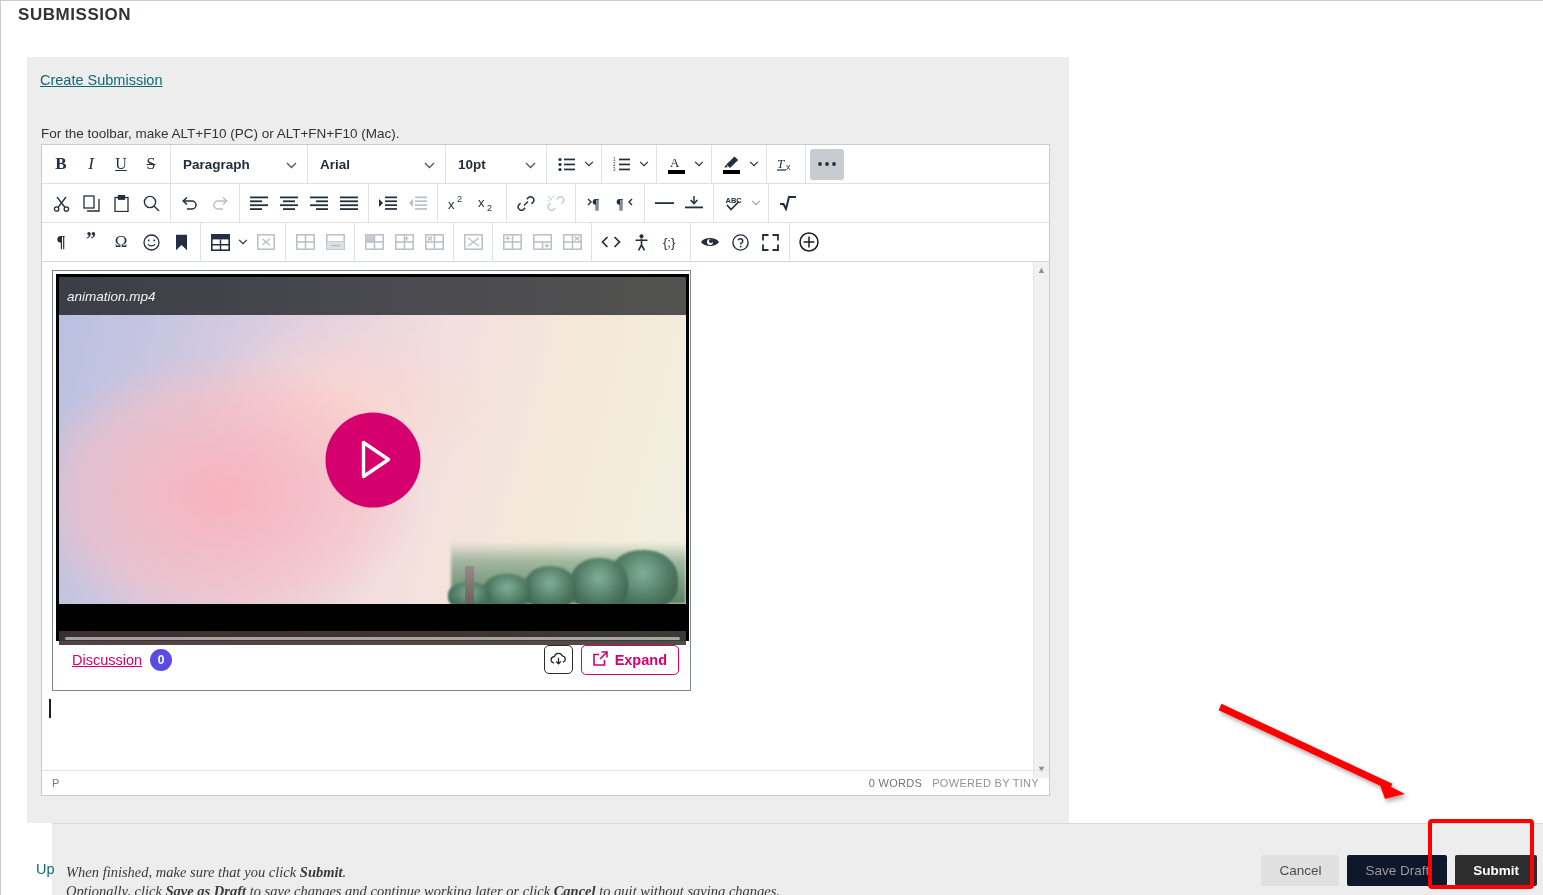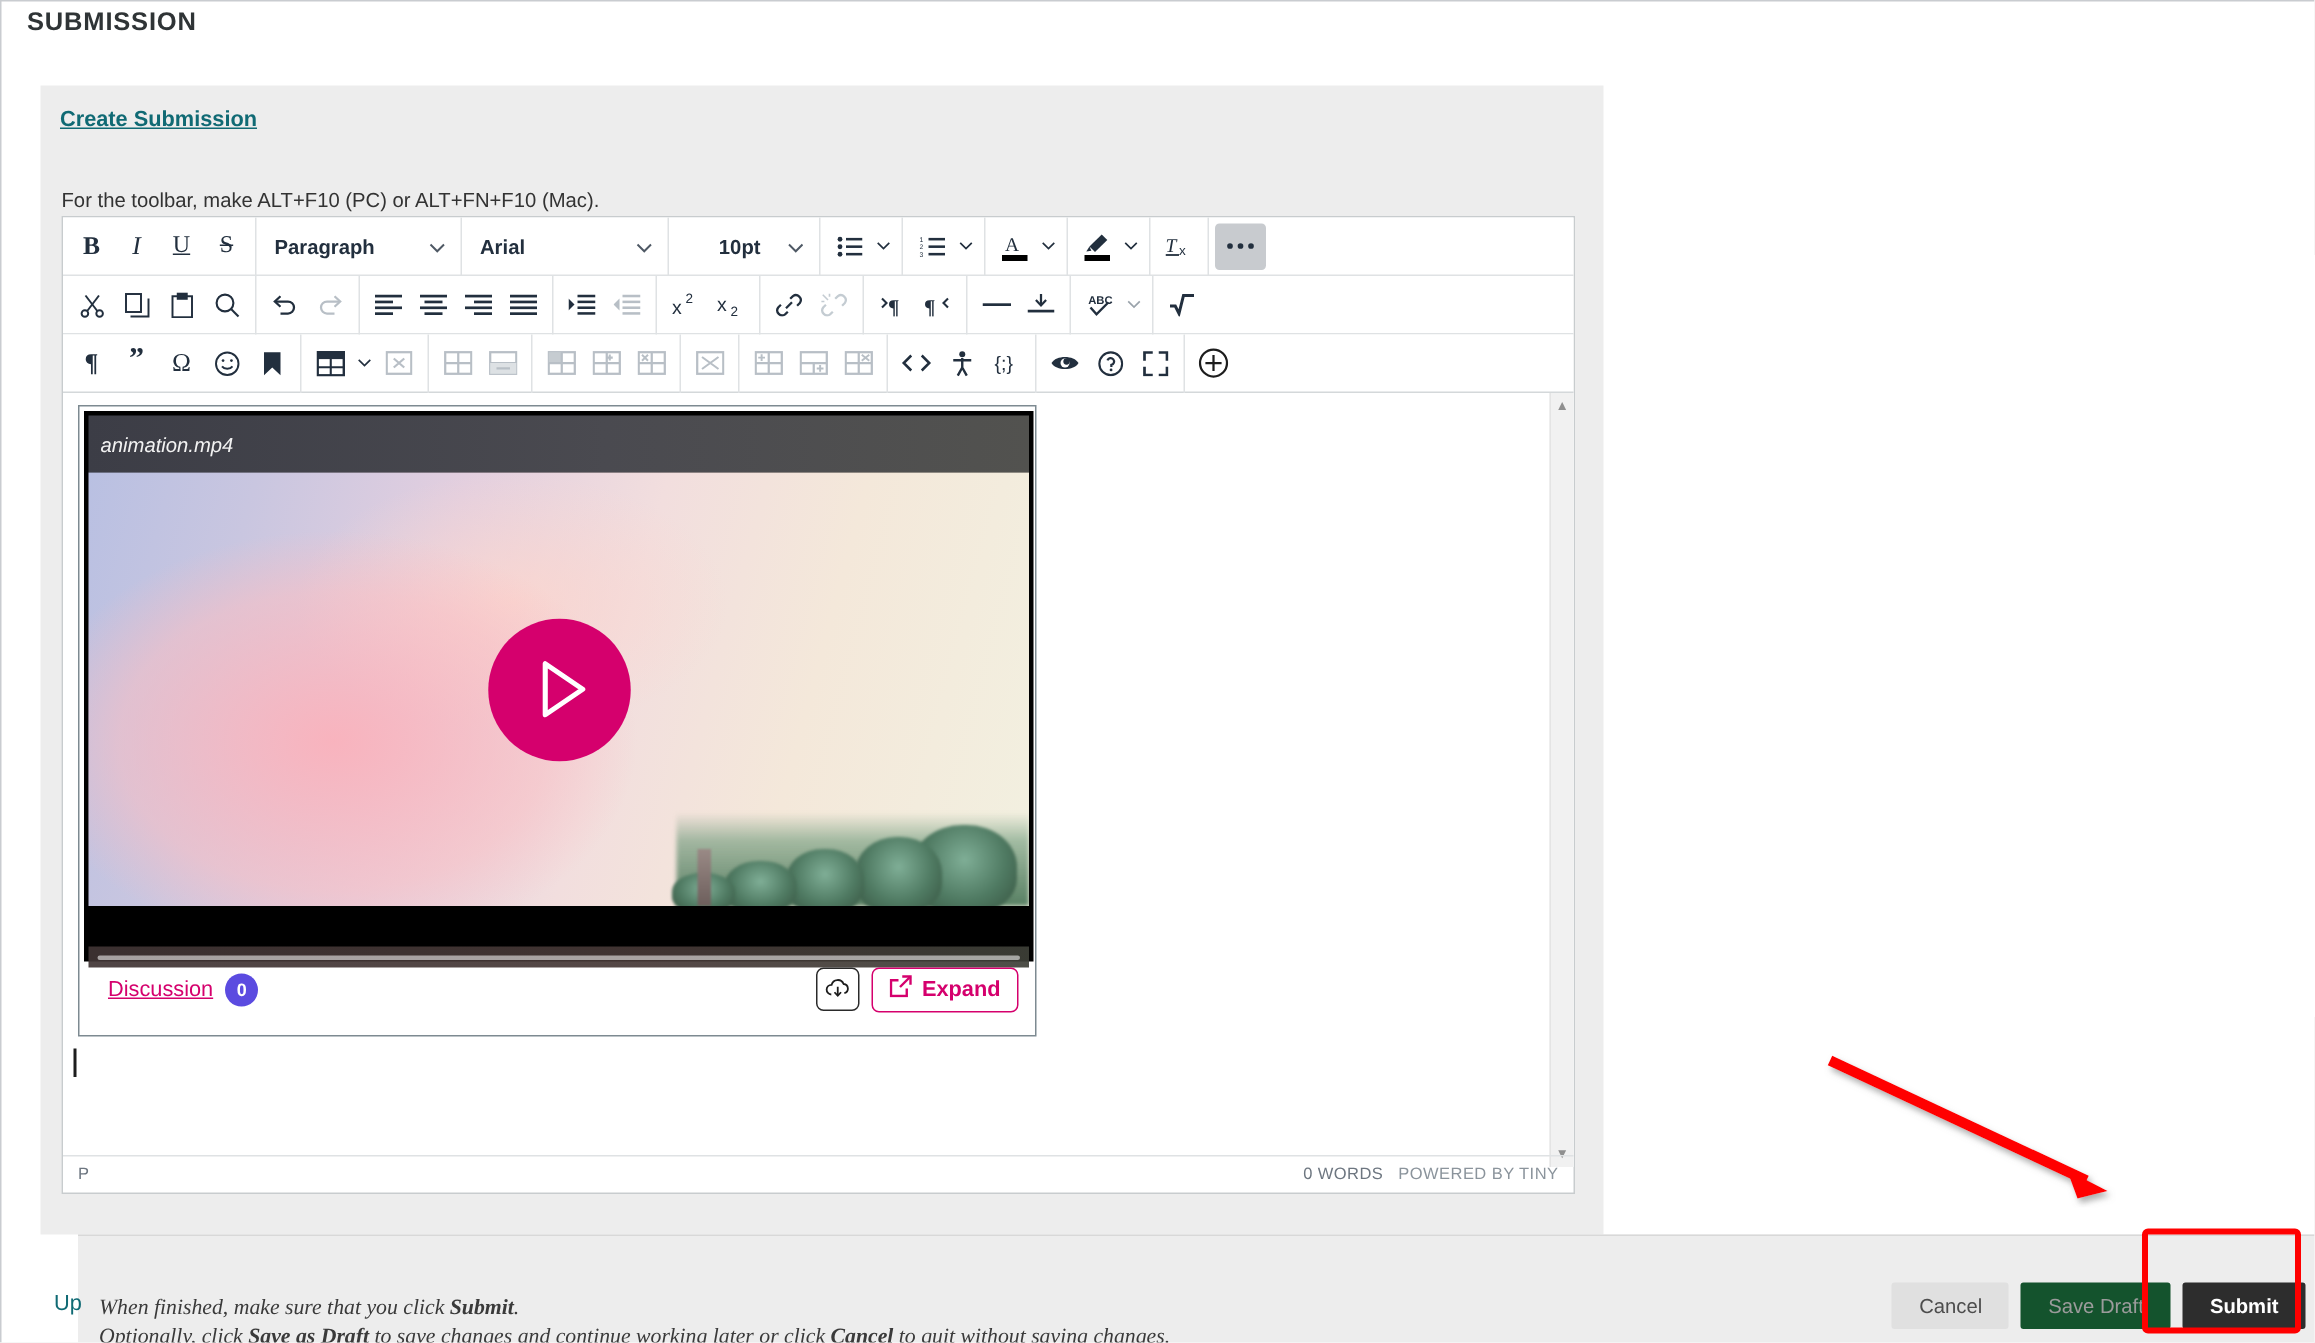--- a/index.html
+++ b/index.html
@@ -26,21 +26,21 @@
     color:#2f3436;
   }
 
   
   #submission-panel {
     position:absolute; left:27px; top:57px; width:1042px; height:766px;
     background:#ededed;
   }
   #create-submission-link {
     position:absolute; left:40px; top:72px;
-    font-size:14.5px; font-weight:bold; color:#106a74;
+    font-size:14.5px; font-weight:normal; color:#106a74;
     text-decoration:underline; cursor:pointer;
   }
   #toolbar-hint {
     position:absolute; left:41px; top:126px;
     font-size:13.5px; color:#333;
   }
 
   
   #editor {
     position:absolute; left:41px; top:144px; width:1009px; height:652px;
@@ -232,21 +232,21 @@
     position:absolute; right:6px; top:855px;
     display:flex; align-items:center; gap:8px;
   }
   .act-btn {
     height:31px; padding:0 18px; border:none; border-radius:2px;
     font-size:13.5px; cursor:pointer;
     display:flex; align-items:center; justify-content:center;
     font-family:"Liberation Sans", sans-serif;
   }
   #cancel-button { background:#e0e0e0; color:#4d4d4d; }
-  #save-draft-button { background:#14532d; color:#9b9b9b; }
+  #save-draft-button { background:#0f172a; color:#9b9b9b; }
   #submit-button { background:#2d2d2d; color:#fff; font-weight:bold; }
 
   
   #annotation-arrow { position:absolute; left:1205px; top:695px; pointer-events:none; }
   #annotation-box {
     position:absolute; left:1428px; top:819px; width:106px; height:70px;
     border:4px solid #ff0000; border-radius:4px; pointer-events:none;
   }
 </style>
 </head>
@@ -283,21 +283,21 @@
 
     <div class="tb-select" style="width:138px;">
       <span class="lbl">Arial</span>
       <span class="cv">
         <svg width="11" height="7" viewBox="0 0 11 7">
             <path d="M1 1 L5.5 5.5 L10 1" fill="none" stroke="#222f3e" stroke-width="1.3"></path>
           </svg>
       </span>
     </div>
 
-    <div class="tb-select" style="width:101px;justify-content:flex-end;">
+    <div class="tb-select" style="width:101px;">
       <span class="lbl">10pt</span>
       <span class="cv">
         <svg width="11" height="7" viewBox="0 0 11 7">
             <path d="M1 1 L5.5 5.5 L10 1" fill="none" stroke="#222f3e" stroke-width="1.3"></path>
           </svg>
       </span>
     </div>
 
     <div class="tb-group">
       <div class="tb-btn">

